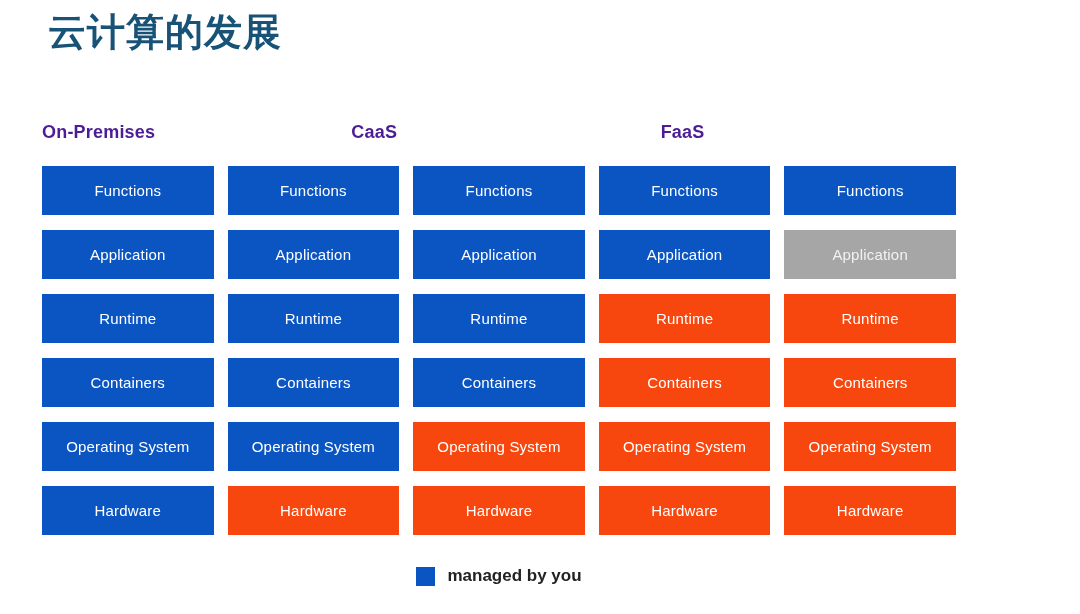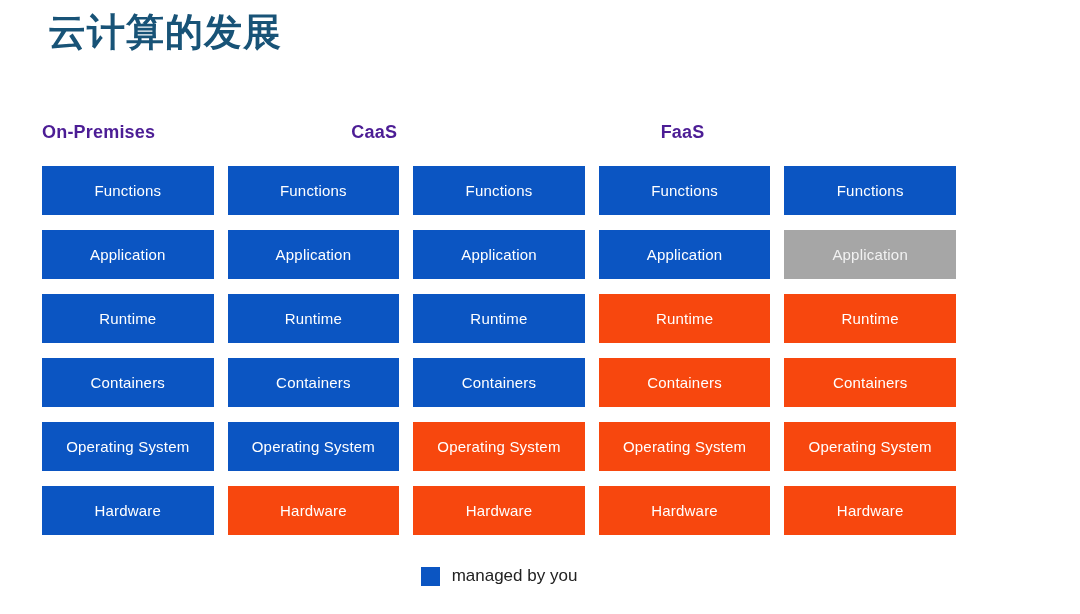--- a/index.html
+++ b/index.html
@@ -87,20 +87,21 @@
     width: 914px;
     display: flex;
     justify-content: center;
     align-items: center;
     gap: 82px;
   }
   .legend-item {
     display: flex;
     align-items: center;
     gap: 12px;
+    font-weight: bold;
   }
   .legend-swatch {
     width: 19px;
     height: 19px;
     flex: 0 0 auto;
   }
   .legend-swatch.blue   { background: #0b55c2; }
   .legend-swatch.orange { background: #f7470e; }
   .legend-label {
     font-size: 17px;

